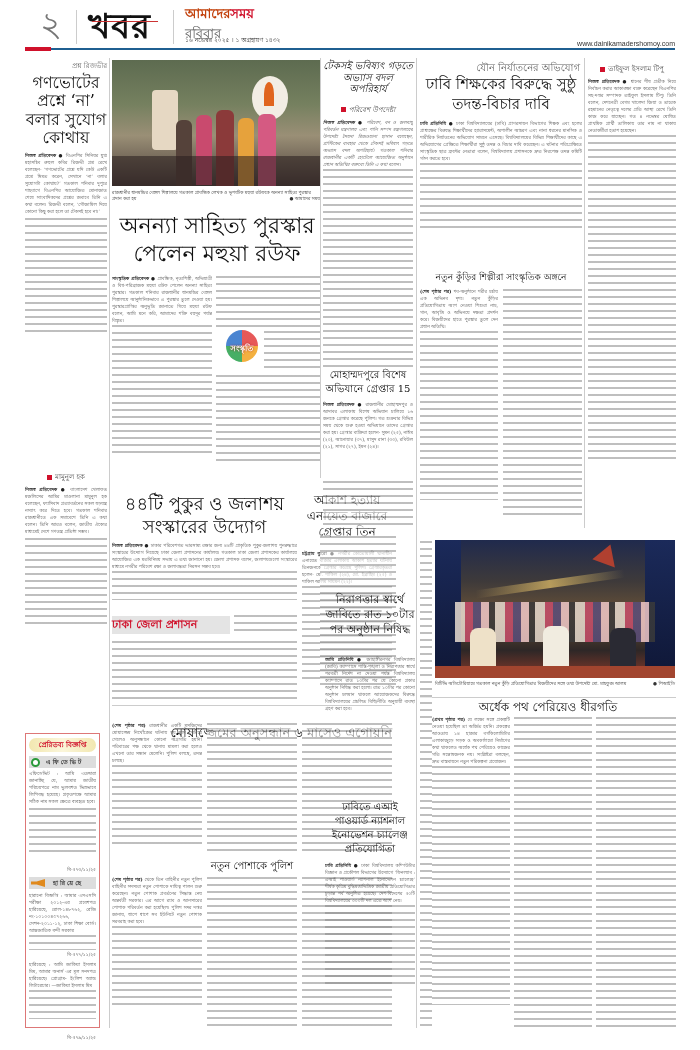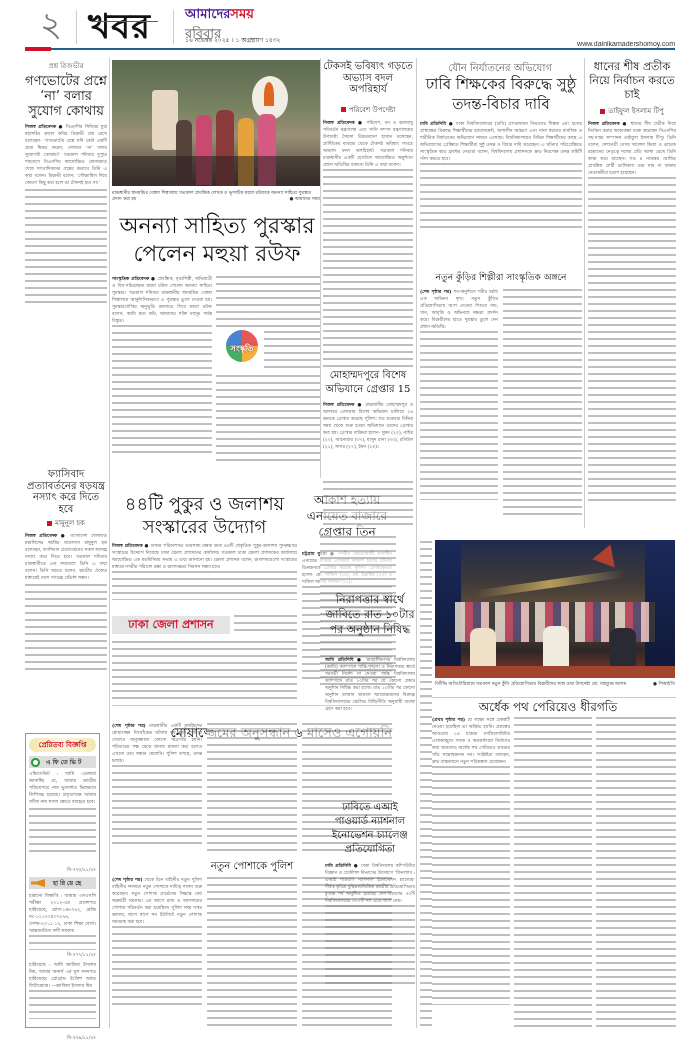--- a/index.html
+++ b/index.html
@@ -5,29 +5,29 @@
 *{box-sizing:border-box;margin:0;padding:0;}
 html,body{width:700px;height:1050px;background:#fff;overflow:hidden;}
 body{font-family:"DejaVu Serif",serif;color:#222;position:relative;}
 .abs{position:absolute;}
 
 .pgnum{left:40px;top:4px;font-size:34px;color:#777;line-height:40px;}
 .vsep{width:1px;background:#ccc;}
 .sect{left:88px;top:6px;font-size:34px;font-weight:bold;color:#111;line-height:40px;letter-spacing:1px;}
 .sect-line{left:92px;top:21px;width:66px;height:1px;background:#c33;}
 .brand{left:185px;top:6px;font-size:13px;font-weight:bold;line-height:16px;}
-.brand .g{color:#4c1d95;} .brand .r{color:#d0112b;}
+.brand .g{color:#c2410c;} .brand .r{color:#d0112b;}
 .day{left:185px;top:24px;font-size:13px;color:#555;}
 .date{left:185px;top:35px;font-size:6px;color:#333;}
 .url{right:25px;top:40px;font-size:7px;color:#333;font-family:"Liberation Sans",sans-serif;}
 .rule-blue{left:25px;top:48px;width:650px;height:2px;background:#1f5f91;}
 .rule-red{left:25px;top:47px;width:26px;height:4px;background:#d0112b;}
 
 .hl{text-align:center;color:#111;line-height:1.15;}
-.kick{text-align:center;color:#666;}
+.kick{text-align:right;color:#666;}
 .byline{font-size:7px;color:#444;}
 .byline .sq{display:inline-block;width:5px;height:5px;background:#d0112b;margin-right:3px;vertical-align:middle;}
 .txt{font-size:4.5px;line-height:7px;color:#555;text-align:justify;overflow:hidden;}
 .txt .lead{font-weight:bold;color:#222;}
 .lines{background:repeating-linear-gradient(#fff 0 1px,#8a8a8a 1px 2.6px,#fff 2.6px 7px);opacity:.55;}
 .col-rule{width:1px;background:#ccc;}
 .photo{overflow:hidden;}
 .caption{font-size:4.5px;color:#333;line-height:6px;}
 </style>
 </head>
@@ -40,25 +40,24 @@
 <div class="abs vsep" style="left:173px;top:10px;height:34px;"></div>
 <div class="abs brand"><span class="g">আমাদের</span><span class="r">সময়</span></div>
 <div class="abs day">রবিবার</div>
 <div class="abs date">১৬ নভেম্বর ২০২৫ ।  ১ অগ্রহায়ণ ১৪৩২</div>
 <div class="abs url">www.dainikamadershomoy.com</div>
 <div class="abs rule-blue"></div>
 <div class="abs rule-red"></div>
 
 <div class="abs" style="left:25px;top:60px;width:82px;">
   <div class="kick" style="font-size:7px;">প্রশ্ন রিজভীর</div>
-  <div class="hl" style="font-size:13px;margin-top:2px;">গণভোটের প্রশ্নে ‘না’ বলার সুযোগ কোথায়</div>
+  <div class="hl" style="font-size:16px;margin-top:2px;">গণভোটের প্রশ্নে ‘না’ বলার সুযোগ কোথায়</div>
   <div class="txt" style="margin-top:4px;height:185px;"><span class="lead">নিজস্ব প্রতিবেদক ●</span> <span>বিএনপির সিনিয়র যুগ্ম মহাসচিব রুহুল কবির রিজভী প্রশ্ন রেখে বলেছেন- ‘গণভোটের প্রশ্নে যদি কেউ একটি প্রশ্নে দ্বিমত করেন, সেখানে ‘না’ বলার সুযোগটা কোথায়?’ গতকাল শনিবার দুপুরে শাহবাগে বিএনপির আয়োজিত মোনাজাত শেষে সাংবাদিকদের প্রশ্নের জবাবে তিনি এ কথা বলেন। রিজভী বলেন, ‘গৌজামিল দিয়ে কোনো কিছু করা হলে তা টেকসই হবে না।’</span><div class="lines" style="height:120px;margin-top:2px;"></div></div>
 </div>
 <div class="abs" style="left:25px;top:468px;width:82px;">
-  <div class="hl" style="font-size:10px;">ফ্যাসিবাদ প্রত্যাবর্তনের ষড়যন্ত্র নস্যাৎ করে দিতে হবে</div>
   <div class="byline" style="margin-top:3px;text-align:center;"><span class="sq"></span><span>মামুনুল হক</span></div>
   <div class="txt" style="margin-top:3px;height:150px;"><span class="lead">নিজস্ব প্রতিবেদক ●</span> <span>বাংলাদেশ খেলাফত মজলিসের আমির মাওলানা মামুনুল হক বলেছেন, ফ্যাসিবাদ প্রত্যাবর্তনের সকল ষড়যন্ত্র নস্যাৎ করে দিতে হবে। গতকাল শনিবার রাজধানীতে এক সমাবেশে তিনি এ কথা বলেন। তিনি আরও বলেন, জাতীয় ঐক্যের মাধ্যমেই দেশে গণতন্ত্র প্রতিষ্ঠা সম্ভব।</span><div class="lines" style="height:90px;margin-top:2px;"></div></div>
 </div>
 
 <div class="abs" style="left:25px;top:733px;width:75px;height:295px;border:1px solid #d77;background:#fff;">
   <div style="margin:4px 3px;height:14px;background:linear-gradient(90deg,#f2e7b0,#fbf6da,#f2e7b0);border-radius:7px;text-align:center;font-size:7px;color:#d0112b;line-height:14px;font-weight:bold;">প্রেরিতব্য বিজ্ঞপ্তি</div>
   <div style="margin:2px 3px;height:12px;background:#ddd;display:flex;align-items:center;gap:6px;padding-left:2px;">
     <span style="width:9px;height:9px;border-radius:50%;border:2px solid #2a9a3a;background:#fff;display:inline-block;"></span>
     <span style="font-size:6px;font-weight:bold;color:#333;">এ ফি ডে ভি ট</span>
   </div>
@@ -95,40 +94,40 @@
 <div class="abs" style="left:222px;top:330px;width:40px;height:40px;">
   <div class="abs" style="left:4px;top:0;width:32px;height:32px;border-radius:50%;background:conic-gradient(#e23b3b 0 25%,#f1a21e 0 50%,#26a04a 0 75%,#2a6fc9 0);opacity:.85;"></div>
   <div class="abs" style="left:0;top:12px;width:40px;text-align:center;font-size:8px;font-weight:bold;color:#fff;text-shadow:0 0 2px #a00;">সংস্কৃতি</div>
 </div>
 <div class="abs txt lines" style="left:216px;top:275px;width:104px;height:52px;"></div>
 <div class="abs txt lines" style="left:264px;top:330px;width:56px;height:40px;"></div>
 <div class="abs txt lines" style="left:216px;top:374px;width:104px;height:88px;"></div>
 
 <div class="abs hl" style="left:112px;top:492px;width:185px;font-size:18px;line-height:23px;">৪৪টি পুকুর ও জলাশয় সংস্কারের উদ্যোগ</div>
 <div class="abs txt" style="left:112px;top:542px;width:185px;height:70px;"><span class="lead">নিজস্ব প্রতিবেদক ●</span> <span>ঢাকার পরিবেশগত ভারসাম্য রক্ষার জন্য ৪৪টি প্রাকৃতিক পুকুর-জলাশয় পুনরুদ্ধারে সংস্কারের উদ্যোগ নিয়েছে ঢাকা জেলা প্রশাসনের কার্যালয়। গতকাল ঢাকা জেলা প্রশাসকের কার্যালয়ে আয়োজিত এক মতবিনিময় সভায় এ তথ্য জানানো হয়। জেলা প্রশাসক বলেন, জলাশয়গুলো সংস্কারের মাধ্যমে নগরীর পরিবেশ রক্ষা ও জলাবদ্ধতা নিরসন সম্ভব হবে।</span><div class="lines" style="height:30px;"></div></div>
-<div class="abs" style="left:112px;top:616px;width:118px;height:18px;background:#e4e4e4;color:#d0112b;font-size:11px;font-weight:bold;text-align:center;line-height:18px;">ঢাকা জেলা প্রশাসন</div>
+<div class="abs" style="left:112px;top:616px;width:118px;height:18px;background:#e4e4e4;color:#d0112b;font-size:11px;font-weight:bold;line-height:18px;">ঢাকা জেলা প্রশাসন</div>
 <div class="abs txt lines" style="left:234px;top:614px;width:63px;height:22px;"></div>
 <div class="abs txt lines" style="left:112px;top:640px;width:185px;height:60px;"></div>
 
 <div class="abs hl" style="left:302px;top:492px;width:90px;font-size:12px;line-height:16px;">আকাশ হত্যায় এনায়েত বাজারে গ্রেপ্তার তিন</div>
 <div class="abs txt" style="left:302px;top:550px;width:90px;height:150px;"><span class="lead">চট্টগ্রাম ব্যুরো ●</span> <span>নগরীর কোতোয়ালী থানাধীন এনায়েত বাজার এলাকায় আকাশ হত্যার ঘটনায় তিনজনকে গ্রেপ্তার করেছে পুলিশ। গ্রেপ্তারকৃতরা হলেন- মো. শাকিল (২৪), মো. ইব্রাহিম (২৫) ও শাকিল আলম সায়মন (২২)।</span><div class="lines" style="height:95px;"></div></div>
 
 <div class="abs hl" style="left:112px;top:705px;width:280px;font-size:13px;border-top:1px solid #ccc;padding-top:20px;text-align:right;">মোয়াজ্জেমের অনুসন্ধান ৬ মাসেও এগোয়নি</div>
 <div class="abs txt" style="left:112px;top:722px;width:90px;height:130px;"><span class="lead">(শেষ পৃষ্ঠার পর)</span> <span>রাজধানীর একটি মসজিদের মোয়াজ্জেম নিখোঁজের ঘটনায় ছয় মাস পেরিয়ে গেলেও অনুসন্ধানে কোনো অগ্রগতি হয়নি। পরিবারের পক্ষ থেকে থানায় মামলা করা হলেও এখনো তার সন্ধান মেলেনি। পুলিশ বলছে, তদন্ত চলছে।</span><div class="lines" style="height:80px;"></div></div>
 <div class="abs txt lines" style="left:207px;top:722px;width:90px;height:130px;"></div>
 <div class="abs txt lines" style="left:302px;top:722px;width:90px;height:130px;"></div>
 
 <div class="abs hl" style="left:112px;top:860px;width:280px;font-size:10px;">নতুন পোশাকে পুলিশ</div>
 <div class="abs txt" style="left:112px;top:876px;width:90px;height:152px;"><span class="lead">(শেষ পৃষ্ঠার পর)</span> <span>থেকে তিন বাহিনীর নতুন পুলিশ বাহিনীর সদস্যরা নতুন পোশাকে দায়িত্ব পালন শুরু করেছেন। নতুন পোশাক প্রবর্তনের সিদ্ধান্ত নেয় অন্তর্বর্তী সরকার। এর আগে র‌্যাব ও আনসারের পোশাক পরিবর্তন করা হয়েছিল। পুলিশ সদর দপ্তর জানায়, ধাপে ধাপে সব ইউনিটে নতুন পোশাক সরবরাহ করা হবে।</span><div class="lines" style="height:80px;"></div></div>
 <div class="abs txt lines" style="left:207px;top:876px;width:90px;height:152px;"></div>
 <div class="abs txt lines" style="left:302px;top:876px;width:90px;height:152px;"></div>
 
 <div class="abs col-rule" style="left:320px;top:58px;height:420px;"></div>
 
-<div class="abs" style="left:323px;top:60px;width:90px;">
+<div class="abs" style="left:323px;top:60px;width:90px;font-style:italic;">
   <div class="hl" style="font-size:10px;">টেকসই ভবিষ্যৎ গড়তে অভ্যাস বদল অপরিহার্য</div>
   <div class="byline" style="margin-top:9px;text-align:center;"><span class="sq"></span><span>পরিবেশ উপদেষ্টা</span></div>
   <div class="txt" style="margin-top:3px;height:262px;"><span class="lead">নিজস্ব প্রতিবেদক ●</span> <span>পরিবেশ, বন ও জলবায়ু পরিবর্তন মন্ত্রণালয় এবং পানি সম্পদ মন্ত্রণালয়ের উপদেষ্টা সৈয়দা রিজওয়ানা হাসান বলেছেন, প্লাস্টিকের ব্যবহার থেকে টেকসই ভবিষ্যৎ গড়তে অভ্যাস বদল অপরিহার্য। গতকাল শনিবার রাজধানীর একটি হোটেলে আয়োজিত অনুষ্ঠানে প্রধান অতিথির বক্তব্যে তিনি এ কথা বলেন।</span><div class="lines" style="height:200px;"></div></div>
 </div>
 
 <div class="abs" style="left:323px;top:368px;width:90px;">
   <div class="hl" style="font-size:10px;line-height:14px;">মোহাম্মদপুরে বিশেষ অভিযানে গ্রেপ্তার 15</div>
   <div class="txt" style="margin-top:5px;height:70px;"><span class="lead">নিজস্ব প্রতিবেদক ●</span> <span>রাজধানীর মোহাম্মদপুর ও আদাবর এলাকায় বিশেষ অভিযান চালিয়ে ১৬ জনকে গ্রেপ্তার করেছে পুলিশ। গত শুক্রবার বিভিন্ন সময় থেকে শুরু হওয়া অভিযানে তাদের গ্রেপ্তার করা হয়। গ্রেপ্তার ব্যক্তিরা হলেন- সুমন (২৫), নাঈম (২০), আনোয়ার (৩৭), মাসুদ রানা (৩৩), রবিউল (২১), সাগর (২৭), ইমন (২৪)।</span></div>
 </div>
 <div class="abs txt lines" style="left:323px;top:480px;width:90px;height:48px;"></div>
@@ -146,21 +145,20 @@
 <div class="abs hl" style="left:420px;top:74px;width:162px;font-size:15px;line-height:20px;">ঢাবি শিক্ষকের বিরুদ্ধে সুষ্ঠু তদন্ত-বিচার দাবি</div>
 <div class="abs txt" style="left:420px;top:120px;width:162px;height:135px;"><span class="lead">ঢাবি প্রতিনিধি ●</span> <span>ঢাকা বিশ্ববিদ্যালয়ের (ঢাবি) প্রাণরসায়ন বিভাগের শিক্ষক এবং হলের প্রাধ্যক্ষের বিরুদ্ধে শিক্ষার্থীদের হ্যারাসমেন্ট, অশালীন আচরণ এবং নানা ধরনের মানসিক ও শারীরিক নির্যাতনের অভিযোগ সামনে এসেছে। বিশ্ববিদ্যালয়ের বিভিন্ন শিক্ষার্থীদের কাছে এ অভিযোগের প্রেক্ষিতে শিক্ষার্থীরা সুষ্ঠু তদন্ত ও বিচার দাবি করেছেন। এ ঘটনার পরিপ্রেক্ষিতে সাংস্কৃতিক ছাত্র ফ্রন্টের নেতারা বলেন, বিশ্ববিদ্যালয় প্রশাসনকে দ্রুত নিরপেক্ষ তদন্ত কমিটি গঠন করতে হবে।</span><div class="lines" style="height:70px;"></div></div>
 
 <div class="abs hl" style="left:420px;top:272px;width:162px;font-size:9px;">নতুন কুঁড়ির শিল্পীরা সাংস্কৃতিক অঙ্গনে</div>
 <div class="abs txt" style="left:420px;top:288px;width:78px;height:230px;"><span class="lead">(শেষ পৃষ্ঠার পর)</span> <span>শব-অনুষ্ঠানে শরীর চর্চায় এক অভিনব দৃশ্য। নতুন কুঁড়ির প্রতিযোগিতায় অংশ নেওয়া শিশুরা নাচ, গান, আবৃত্তি ও অভিনয়ে দক্ষতা প্রদর্শন করে। বিজয়ীদের হাতে পুরস্কার তুলে দেন প্রধান অতিথি।</span><div class="lines" style="height:170px;"></div></div>
 <div class="abs txt lines" style="left:503px;top:288px;width:79px;height:230px;"></div>
 
 <div class="abs col-rule" style="left:584px;top:58px;height:470px;"></div>
 
 <div class="abs" style="left:588px;top:60px;width:88px;">
-  <div class="hl" style="font-size:11px;line-height:14px;">ধানের শীষ প্রতীক নিয়ে নির্বাচন করতে চাই</div>
   <div class="byline" style="margin-top:3px;text-align:center;"><span class="sq"></span><span>তাইফুল ইসলাম টিপু</span></div>
   <div class="txt" style="margin-top:3px;height:395px;"><span class="lead">নিজস্ব প্রতিবেদক ●</span> <span>ধানের শীষ প্রতীক নিয়ে নির্বাচন করার আকাঙ্ক্ষা ব্যক্ত করেছেন বিএনপির সহ-দপ্তর সম্পাদক তাইফুল ইসলাম টিপু। তিনি বলেন, দেশনেত্রী বেগম খালেদা জিয়া ও তারেক রহমানের নেতৃত্বে দলের প্রতি আস্থা রেখে তিনি কাজ করে যাচ্ছেন। গত ৪ নভেম্বর ঘোষিত প্রাথমিক প্রার্থী তালিকায় তার নাম না থাকায় নেতাকর্মীরা হতাশ হয়েছেন।</span><div class="lines" style="height:330px;"></div></div>
 </div>
 
 <div class="abs photo" style="left:435px;top:540px;width:240px;height:138px;background:linear-gradient(180deg,#202a4d 0%,#3e3a3a 30%,#6b5337 55%,#2e2727 80%,#8a3a2a 100%);">
   <div class="abs" style="left:0;top:0;width:26px;height:138px;background:linear-gradient(#1b2a5a,#0f1736);"></div>
   <div class="abs" style="left:210px;top:0;width:30px;height:138px;background:linear-gradient(#1b2a5a,#0f1736);"></div>
   <div class="abs" style="left:160px;top:4px;width:0;height:0;border-left:12px solid transparent;border-right:12px solid transparent;border-bottom:20px solid #b04030;transform:rotate(20deg);"></div>
   <div class="abs" style="left:40px;top:40px;width:150px;height:8px;background:linear-gradient(90deg,transparent,#e8c46a,transparent);transform:rotate(-8deg);opacity:.7;"></div>
   <div class="abs" style="left:20px;top:62px;width:200px;height:40px;background:repeating-linear-gradient(90deg,#e8dcd0 0 10px,#c74d6a 10px 18px,#5a4d7a 18px 26px,#f0c8c8 26px 34px,#3a3a3a 34px 40px);opacity:.85;"></div>

